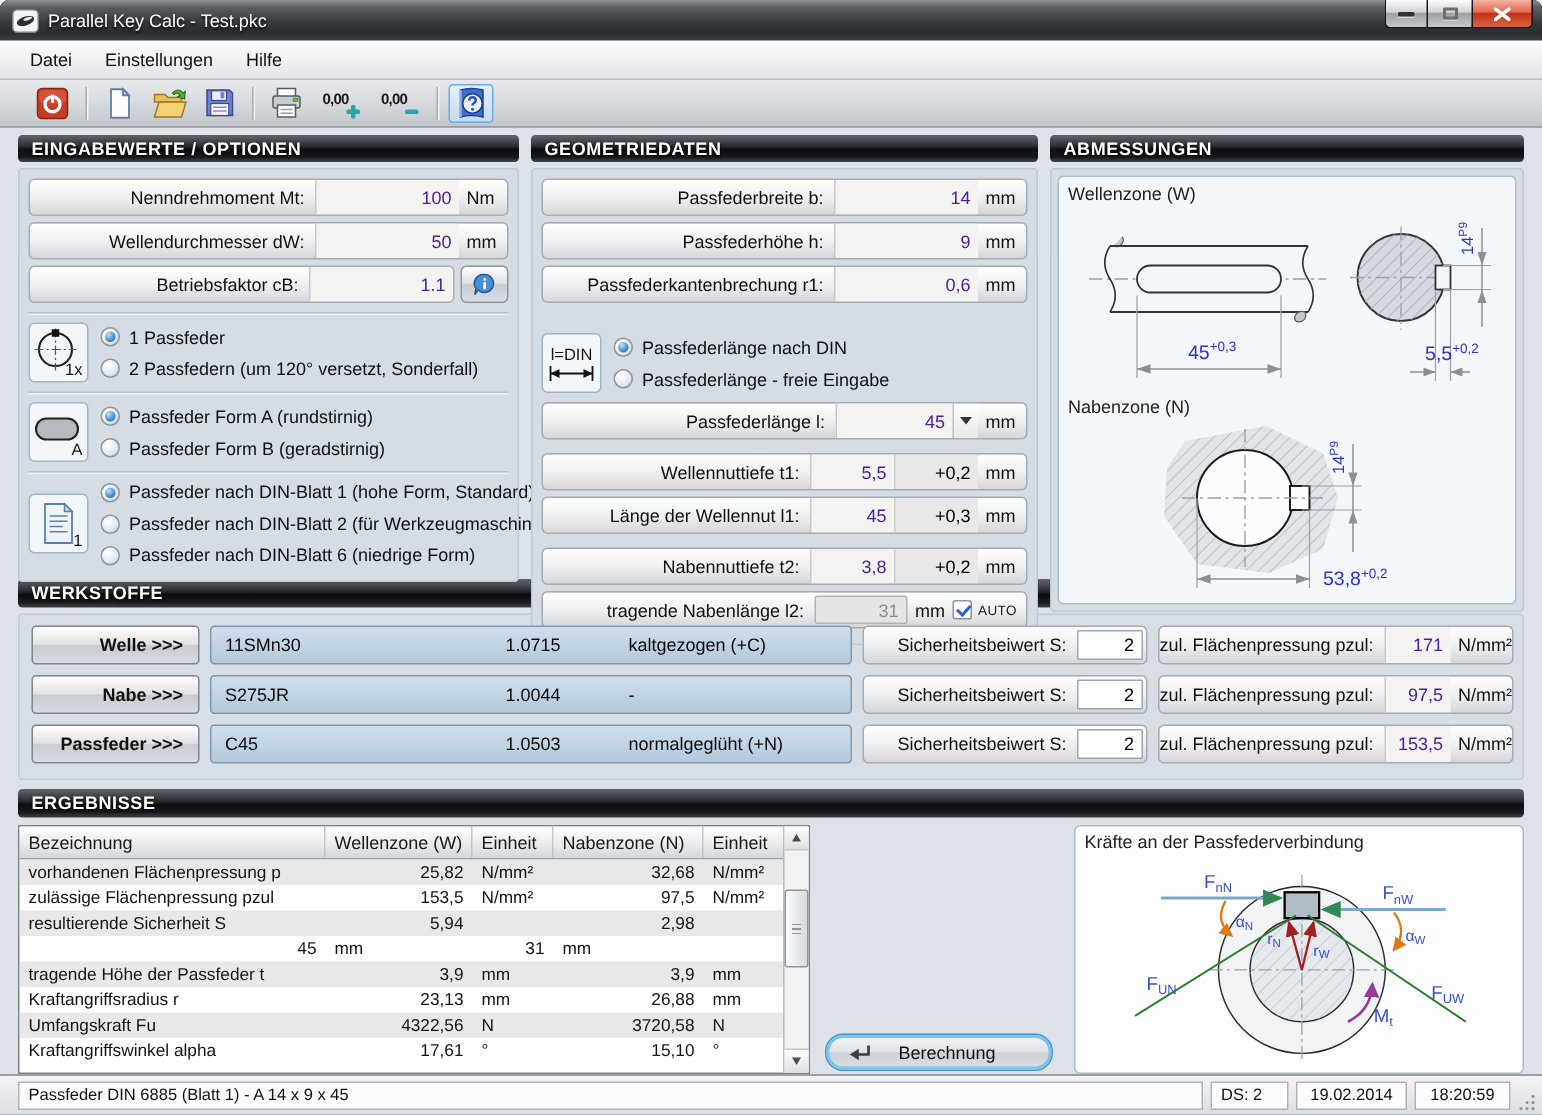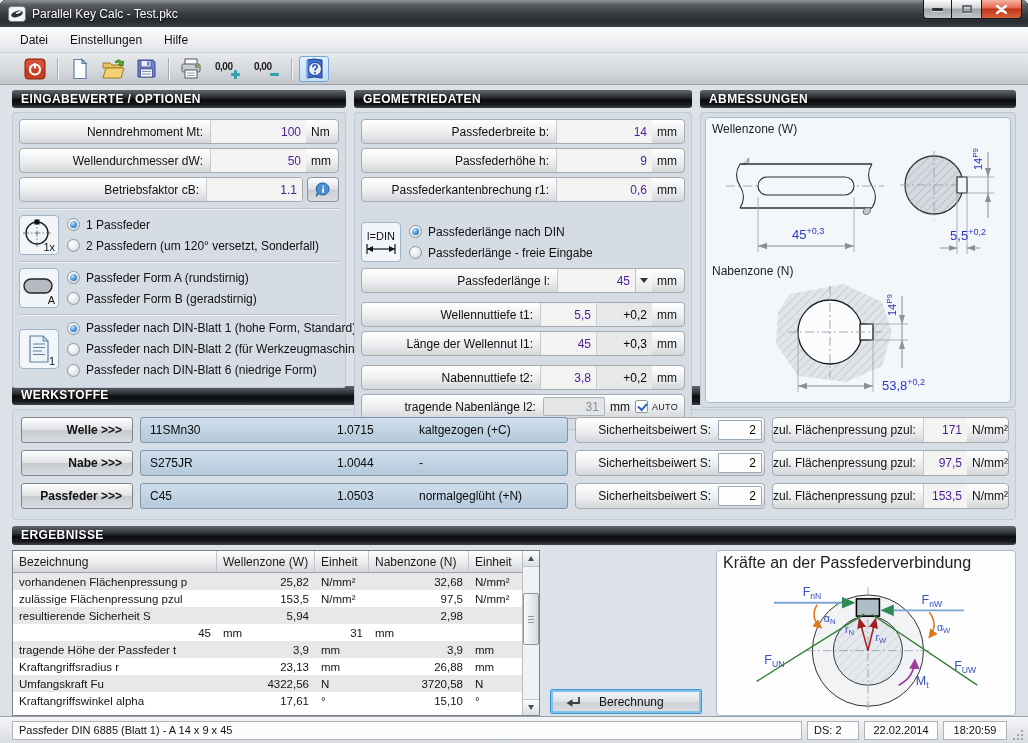--- a/index.html
+++ b/index.html
@@ -112,25 +112,25 @@
   .sb-btn.down{border-top:1px solid #c2c6ca;border-bottom:none;}
   .sb-btn i{width:0;height:0;border:3.5px solid transparent;}
   .sb-btn.up i{border-bottom:5px solid #4a4f54;margin-top:-3px;}
   .sb-btn.down i{border-top:5px solid #4a4f54;margin-bottom:-3px;}
   .sb-track{flex:1;position:relative;}
   .sb-thumb{position:absolute;left:0;right:0;top:26px;height:52px;border:1px solid #8f959b;border-radius:2px;
     background:linear-gradient(90deg,#fafbfc,#d7dade);}
   .sb-thumb::after{content:'';position:absolute;left:4px;right:4px;top:22px;height:8px;
     background:repeating-linear-gradient(180deg,#8f959b 0 1px,transparent 1px 3px);}
   .res-mid{flex:1;display:flex;flex-direction:column;justify-content:flex-end;padding-bottom:2px;}
-  .calc-btn{width:152px;height:25px;border:1px solid #3c96d4;border-radius:2px;outline:2px solid #7fc3ec;outline-offset:-3px;
+  .calc-btn{width:152px;height:25px;border:1px solid #3c96d4;border-radius:12px;outline:2px solid #7fc3ec;outline-offset:-3px;
     background:linear-gradient(180deg,#f5f6f7,#dfe2e5 50%,#cdd1d5 51%,#dde0e3);
     display:flex;align-items:center;gap:18px;padding-left:14px;font-size:12px;color:#111;}
   .forces-box{width:300px;border:1px solid #a9bcce;border-radius:4px;background:#fdfdfe;padding:3px 6px;}
-  .forces-title{font-size:16px;color:#222;}
+  .forces-title{font-size:12px;color:#222;}
   
   .statusbar{height:27px;background:linear-gradient(180deg,#f4f5f7,#dadde1);border-top:1px solid #9aa0a6;
     display:flex;align-items:center;gap:5px;padding:0 4px 0 12px;}
   .sfield{height:19px;border:1px solid #aeb3b9;background:#fcfcfd;font-size:11px;color:#111;
     display:flex;align-items:center;padding:0 6px;white-space:nowrap;overflow:hidden;}
   .sfield.main{flex:1;}
   .sfield.ds{width:52px;}
   .sfield.date{width:74px;justify-content:center;}
   .sfield.time{width:64px;justify-content:center;}
   .grip{width:12px;height:12px;align-self:flex-end;margin-bottom:2px;}
@@ -709,21 +709,21 @@
             <text x="200" y="118" font-size="13" fill="#3a50c8"><tspan>M</tspan><tspan dy="3" font-size="9">t</tspan></text>
           </svg>
         </div>
       </div>
     </section>
   </div>
 
   <div class="statusbar">
     <span class="sfield main">Passfeder DIN 6885 (Blatt 1) - A 14 x 9 x 45</span>
     <span class="sfield ds">DS: 2</span>
-    <span class="sfield date">22.02.2014</span>
+    <span class="sfield date">19.02.2014</span>
     <span class="sfield time">18:20:59</span>
     <span class="grip">
       <svg width="12" height="12" viewBox="0 0 12 12">
         <circle cx="10" cy="2" r="1" fill="#8a9096"></circle>
           <circle cx="10" cy="6" r="1" fill="#8a9096"></circle>
           <circle cx="10" cy="10" r="1" fill="#8a9096"></circle>
         <circle cx="6" cy="6" r="1" fill="#8a9096"></circle>
           <circle cx="6" cy="10" r="1" fill="#8a9096"></circle>
         <circle cx="2" cy="10" r="1" fill="#8a9096"></circle>
       </svg>

